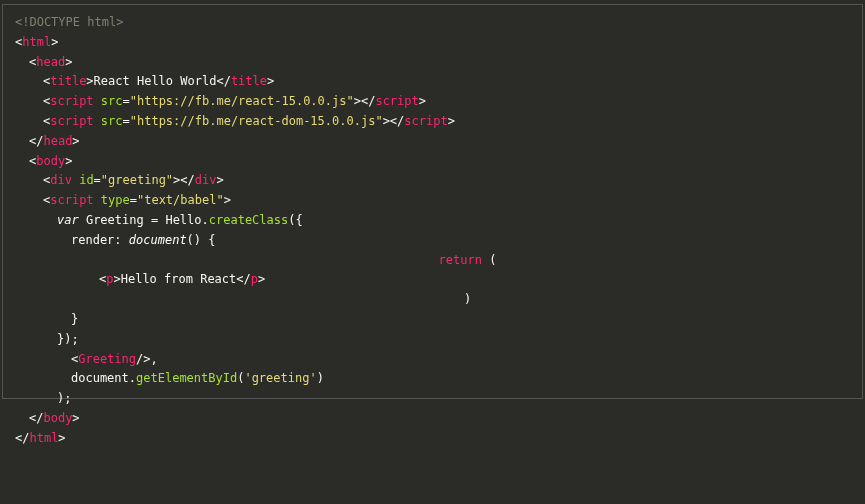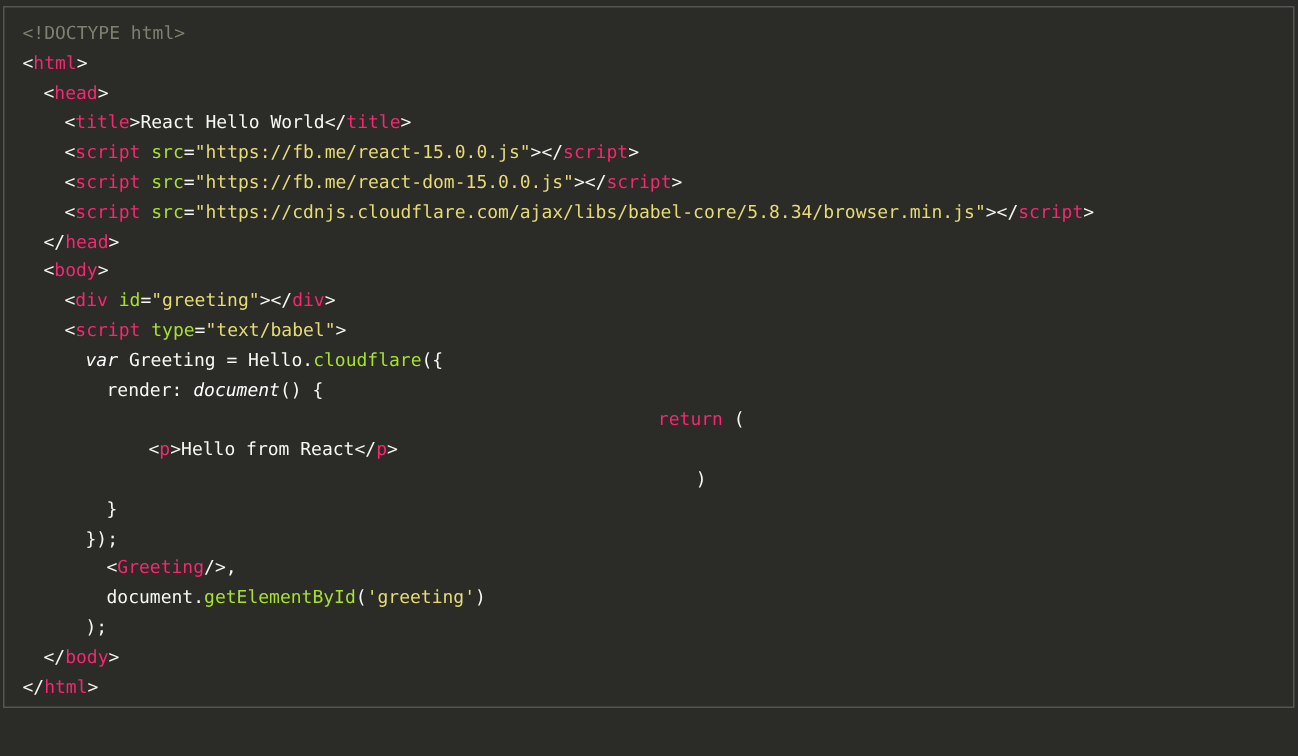--- a/index.html
+++ b/index.html
@@ -10,21 +10,21 @@
       line-height: 1.65;
       color: #f8f8f2;
       padding: 4px 2px;
       width: 865px;
       height: 504px;
       overflow: hidden;
     }
     .editor {
       border: 1px solid #555;
       padding: 8px 12px;
-      height: 468px;
+      height: 395px;
     }
     .line { white-space: pre; }
     .i1 { padding-left: 14px; }
     .i2 { padding-left: 28px; }
     .i3 { padding-left: 42px; }
     .i4 { padding-left: 56px; }
     .i5 { padding-left: 70px; text-align: center; }
     .i6 { padding-left: 84px; }
     .dim { color: #808070; }
     .tag { color: #f92672; }
@@ -47,31 +47,30 @@
 <div class="line"><span class="bracket">&lt;</span><span class="tag">html</span><span class="bracket">&gt;</span></div>
 
 <div class="line i1"><span class="bracket">&lt;</span><span class="tag">head</span><span class="bracket">&gt;</span></div>
 
 <div class="line i2"><span class="bracket">&lt;</span><span class="tag">title</span><span class="bracket">&gt;</span><span class="txt">React Hello World</span><span class="bracket">&lt;/</span><span class="tag">title</span><span class="bracket">&gt;</span></div>
 
 <div class="line i2"><span class="bracket">&lt;</span><span class="tag">script</span><span> </span><span class="attr">src</span><span class="op">=</span><span class="str">"https://fb.me/react-15.0.0.js"</span><span class="bracket">&gt;</span><span class="bracket">&lt;/</span><span class="tag">script</span><span class="bracket">&gt;</span></div>
 
 <div class="line i2"><span class="bracket">&lt;</span><span class="tag">script</span><span> </span><span class="attr">src</span><span class="op">=</span><span class="str">"https://fb.me/react-dom-15.0.0.js"</span><span class="bracket">&gt;</span><span class="bracket">&lt;/</span><span class="tag">script</span><span class="bracket">&gt;</span></div>
 
-<div class="line i2"><span class="bracket">&lt;</span><span class="tag">script</span><span> </span><span class="attr">src</span><span class="op">=</span><span class="str">"https://cdnjs.cloudflare.com/ajax/libs/babel-core/5.8.34/browser.min.js"</span><span class="bracket">&gt;</span><span class="bracket">&lt;/</span><span class="tag">script</span><span class="bracket">&gt;</span></div>
 
 <div class="line i1"><span class="bracket">&lt;/</span><span class="tag">head</span><span class="bracket">&gt;</span></div>
 
 <div class="line i1"><span class="bracket">&lt;</span><span class="tag">body</span><span class="bracket">&gt;</span></div>
 
 <div class="line i2"><span class="bracket">&lt;</span><span class="tag">div</span><span> </span><span class="attr">id</span><span class="op">=</span><span class="str">"greeting"</span><span class="bracket">&gt;</span><span class="bracket">&lt;/</span><span class="tag">div</span><span class="bracket">&gt;</span></div>
 
 <div class="line i2"><span class="bracket">&lt;</span><span class="tag">script</span><span> </span><span class="attr">type</span><span class="op">=</span><span class="str">"text/babel"</span><span class="bracket">&gt;</span></div>
 
-<div class="line i3"><span class="kw">var</span><span> </span><span class="txt">Greeting</span><span class="op"> = </span><span class="txt">Hello</span><span class="txt">.</span><span class="fn">cloudflare</span><span class="txt">({</span></div>
+<div class="line i3"><span class="kw">var</span><span> </span><span class="txt">Greeting</span><span class="op"> = </span><span class="txt">Hello</span><span class="txt">.</span><span class="fn">createClass</span><span class="txt">({</span></div>
 
 <div class="line i4"><span class="txt">render</span><span class="txt">: </span><span class="kw">document</span><span class="txt">()</span><span class="txt"> {</span></div>
 
 <div class="line i5"><span class="kw2">return</span><span> </span><span class="txt">(</span></div>
 
 <div class="line i6"><span class="bracket">&lt;</span><span class="tag">p</span><span class="bracket">&gt;</span><span class="txt">Hello from React</span><span class="bracket">&lt;/</span><span class="tag">p</span><span class="bracket">&gt;</span></div>
 
 <div class="line i5"><span class="txt">)</span></div>
 
 <div class="line i4"><span class="txt">}</span></div>

